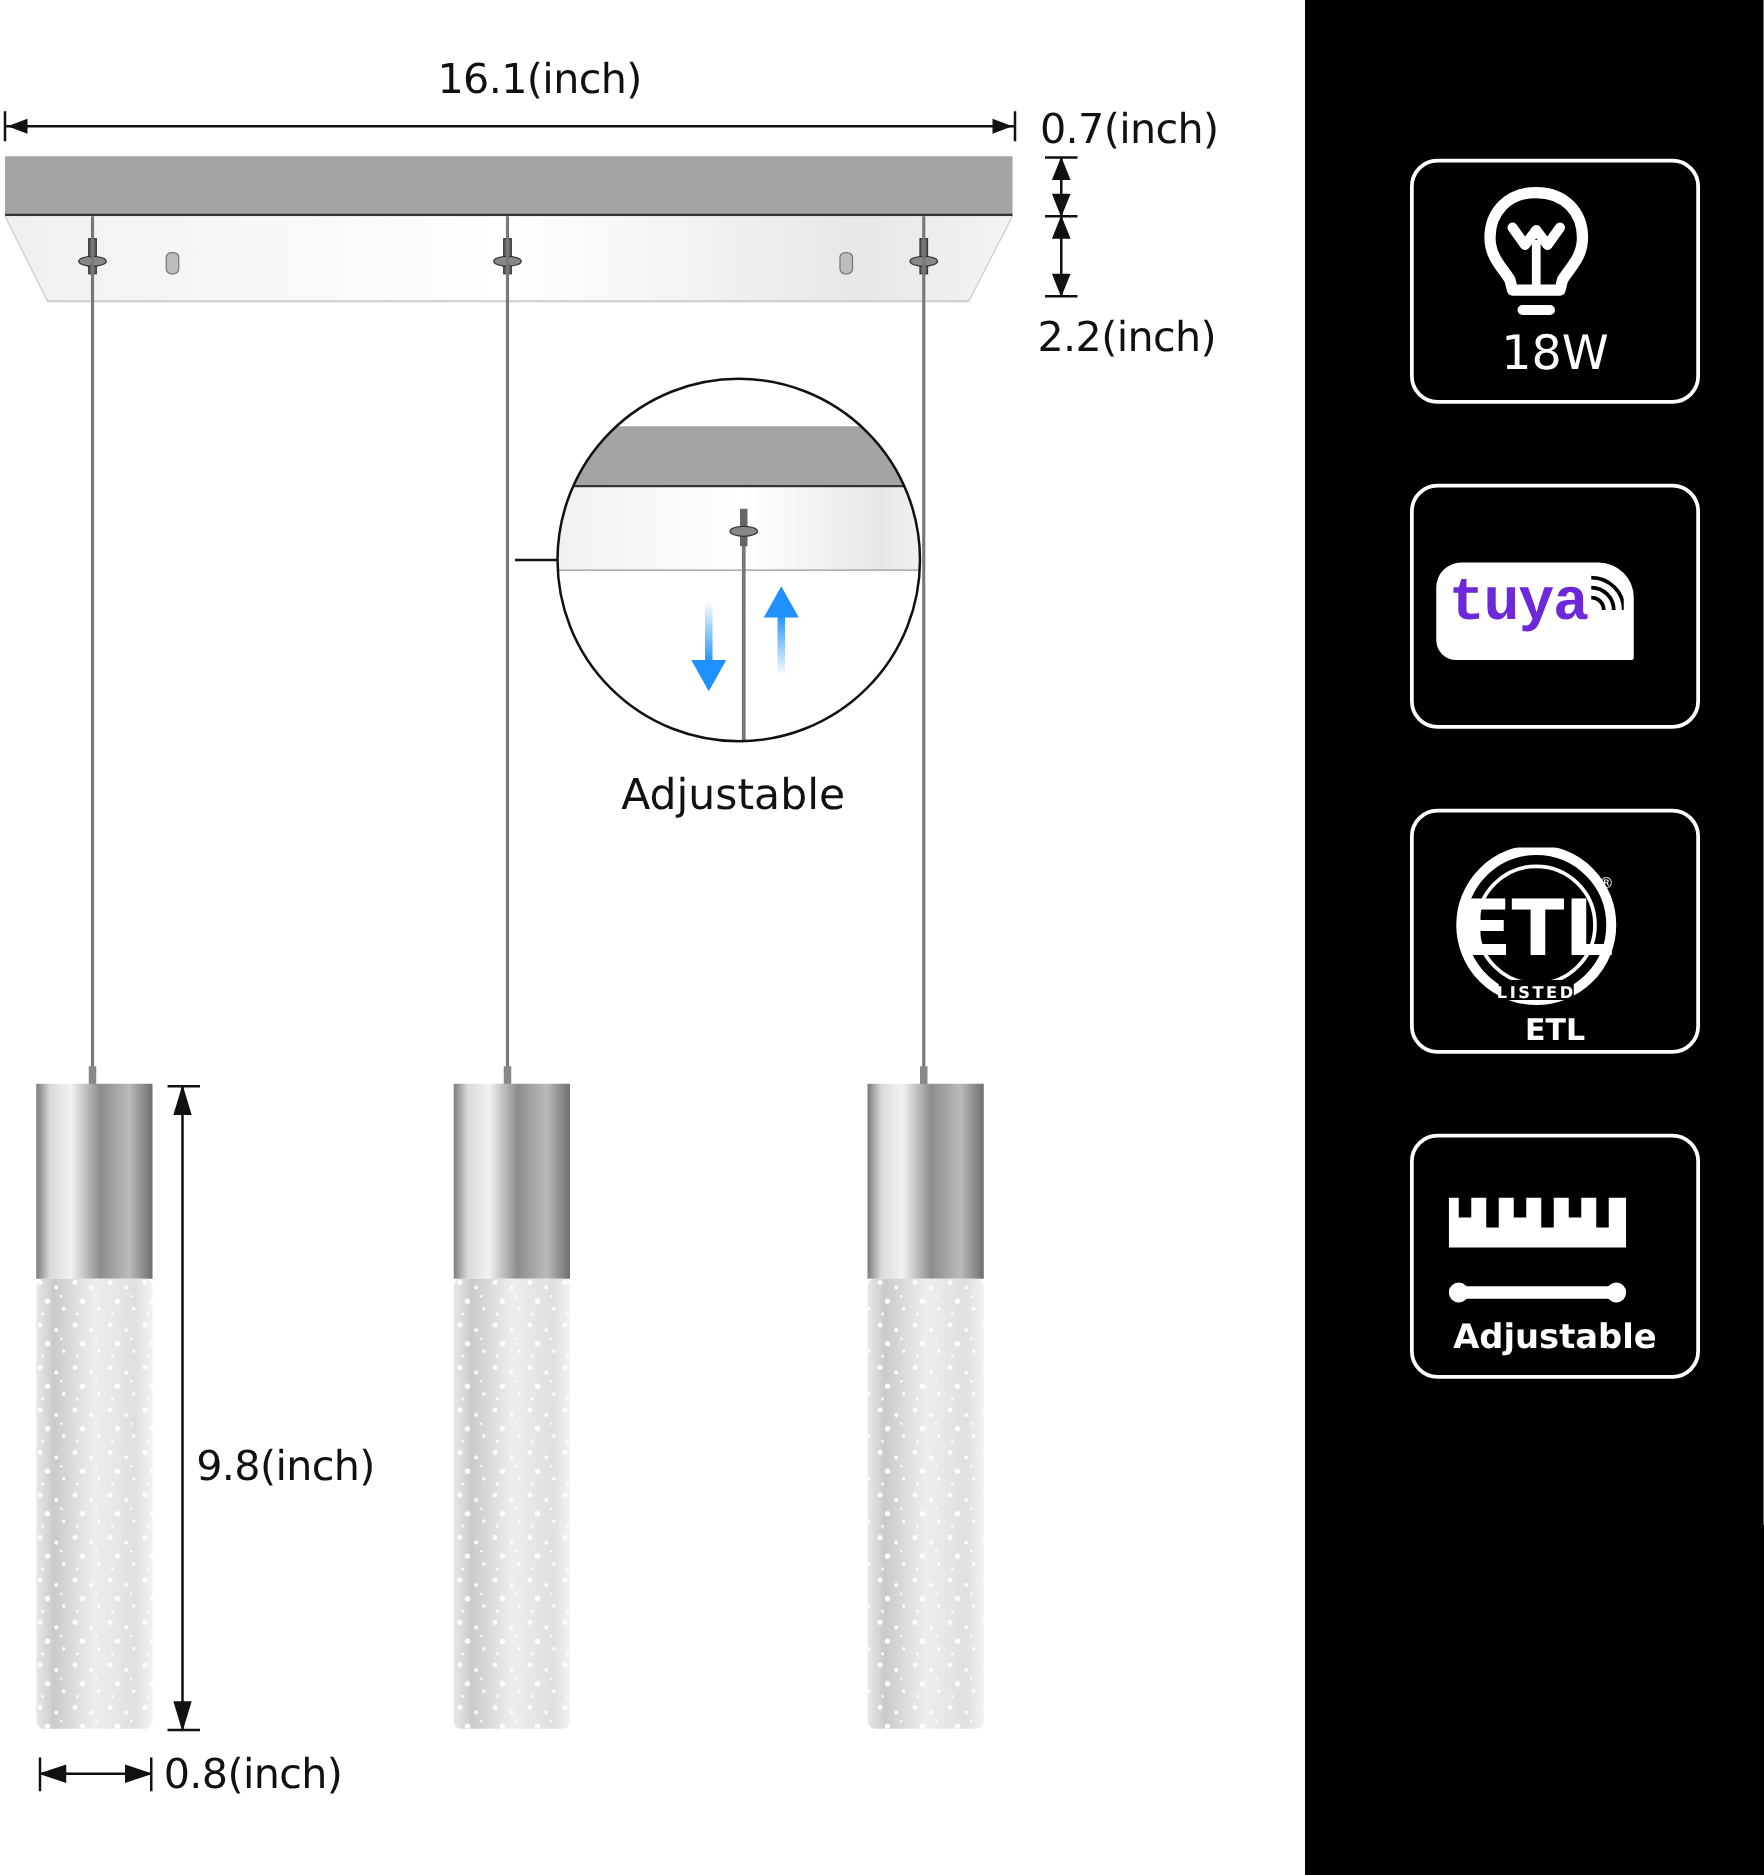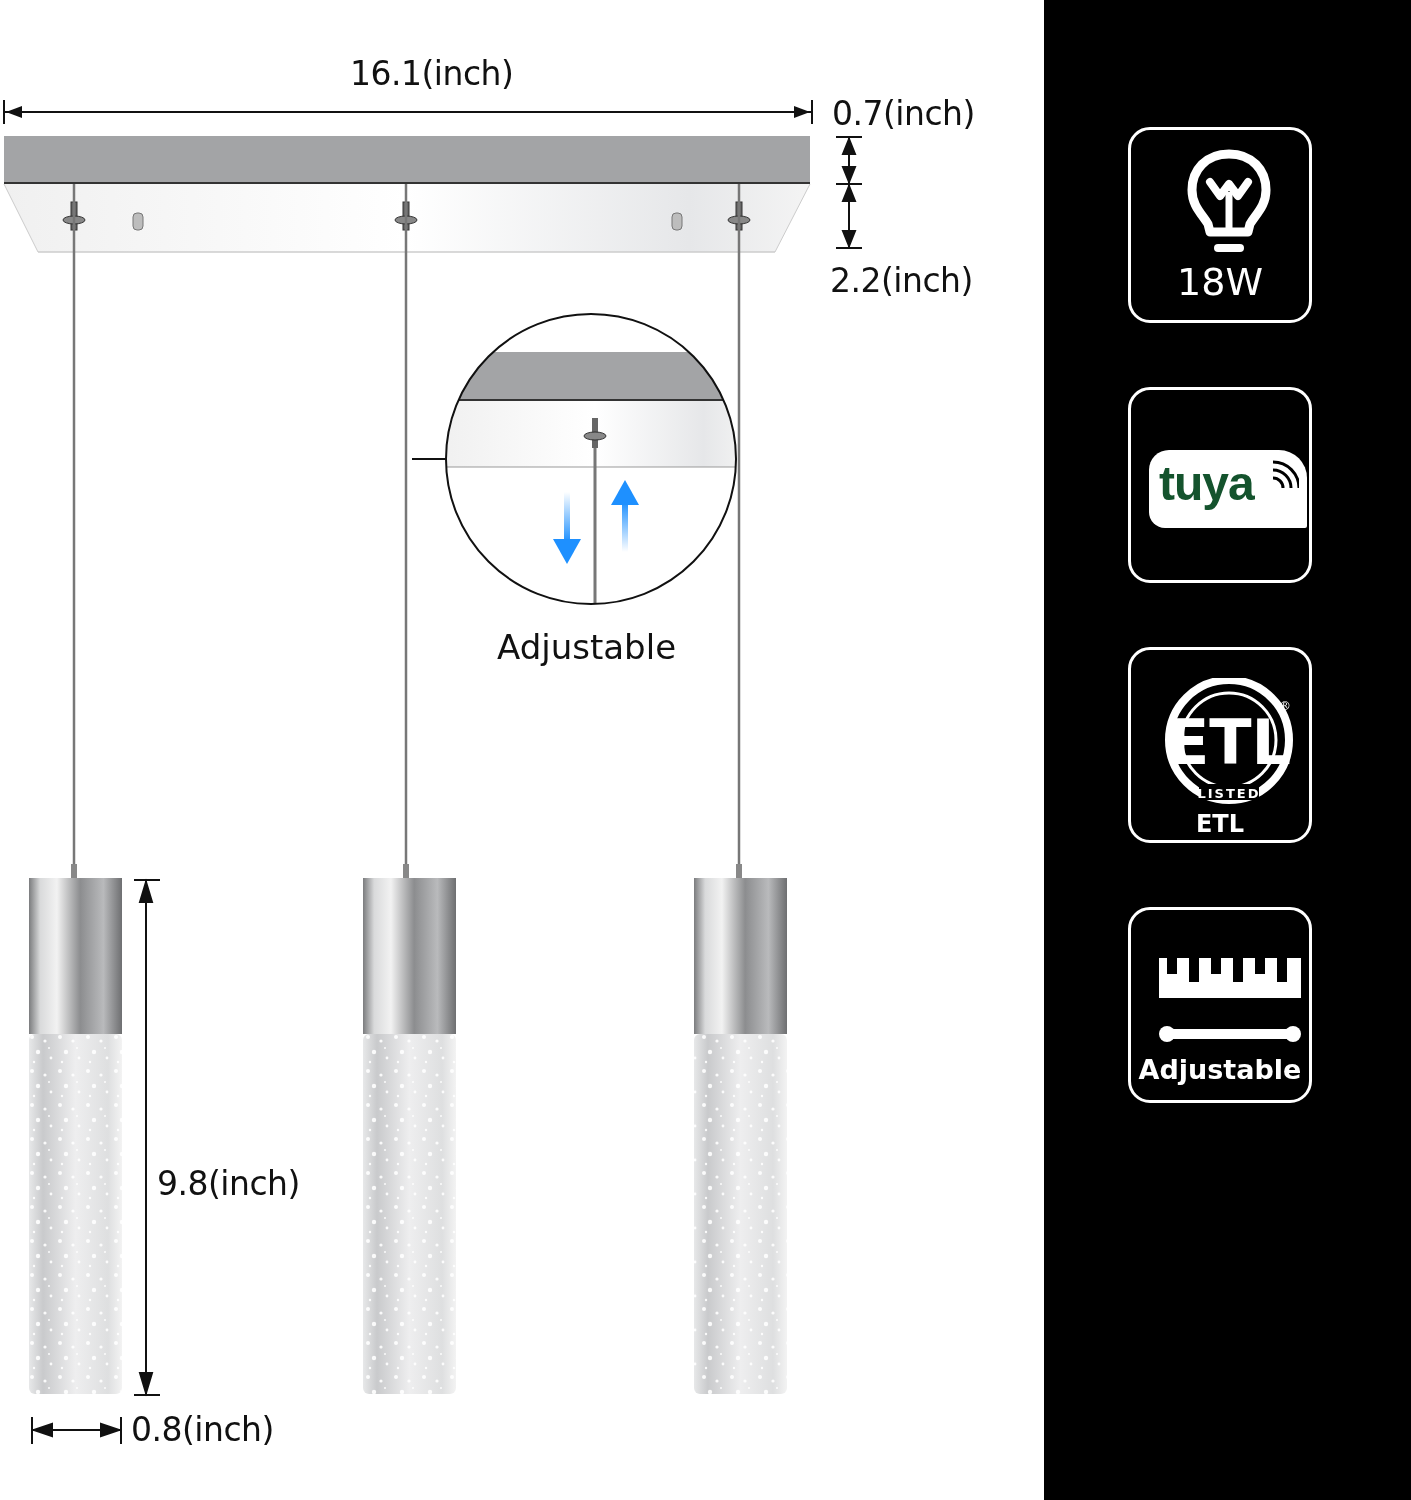--- a/index.html
+++ b/index.html
@@ -1,22 +1,22 @@
 <!DOCTYPE html>
 <html><head>
 <meta charset="utf-8">
 <style>
   html, body { margin:0; padding:0; }
   body { width:1411px; height:1500px; position:relative; background:#ffffff; overflow:hidden;
          font-family:"DejaVu Sans", sans-serif; }
   .abs { position:absolute; }
   .dim-label { position:absolute; font-size:33px; color:#111; white-space:nowrap; font-family:"DejaVu Sans", sans-serif; letter-spacing:-0.5px; }
-  #diagram { position:absolute; left:0; top:12px; width:1044px; height:1284px; }
+  #diagram { position:absolute; left:0; top:1px; width:1044px; height:1284px; }
   #panel { position:absolute; left:1044px; top:0; width:367px; height:1500px; background:#000; }
-  .badge { position:absolute; left:84px; width:184px; height:196px; border:3px solid #fff; border-radius:22px; box-sizing:border-box; }
+  .badge { position:absolute; left:84px; width:232px; height:196px; border:3px solid #fff; border-radius:22px; box-sizing:border-box; }
   .badge-text { position:absolute; left:0; right:0; text-align:center; color:#fff; font-family:"DejaVu Sans", sans-serif; font-weight:bold; }
   .adj-label { position:absolute; font-size:34px; color:#111; font-family:"DejaVu Sans", sans-serif; }
 </style>
 </head>
 <body>
 
 <div id="diagram">
   <svg class="abs" style="left:0;top:0" width="1044" height="1500" viewBox="0 0 1044 1500">
     <defs>
       <linearGradient id="cyl" x1="0" x2="1" y1="0" y2="0">
@@ -179,21 +179,21 @@
       <path d="M43 6 C20 6 6 22 6 42 C6 58 16 66 22 76 L24 84 L62 84 L64 76 C70 66 80 58 80 42 C80 22 66 6 43 6 Z" fill="none" stroke="#fff" stroke-width="9" stroke-linejoin="round"></path>
       <path d="M24 34 L34 48 L43 36 L52 48 L62 34" fill="none" stroke="#fff" stroke-width="8" stroke-linejoin="round" stroke-linecap="round"></path>
       <line x1="43" y1="44" x2="43" y2="80" stroke="#fff" stroke-width="7"></line>
       <rect x="28" y="96" width="30" height="8" rx="4" fill="#fff"></rect>
     </svg>
     <div class="badge-text" style="top:130px;font-size:38px;font-weight:normal">18W</div>
   </div>
 
   <div class="badge" style="top:387px">
     <div class="abs" style="left:18px;top:60px;width:158px;height:78px;background:#fff;border-radius:20px 28px 2px 16px">
-      <div style="position:absolute;left:10px;top:6px;font-size:48px;font-weight:bold;color:#14532d;letter-spacing:-1px;font-family:Liberation Sans, sans-serif">tuya</div>
+      <div style="position:absolute;left:10px;top:6px;font-size:48px;font-weight:bold;color:#6d28d9;letter-spacing:-1px;font-family:Liberation Mono, monospace">tuya</div>
       <svg style="position:absolute;left:120px;top:8px" width="30" height="30" viewBox="0 0 30 30">
         <path d="M4 20 A10 10 0 0 1 14 30" fill="none" stroke="#000" stroke-width="3"></path>
         <path d="M4 12 A18 18 0 0 1 22 30" fill="none" stroke="#000" stroke-width="3"></path>
         <path d="M4 4 A26 26 0 0 1 30 30" fill="none" stroke="#000" stroke-width="3"></path>
       </svg>
     </div>
   </div>
 
   <div class="badge" style="top:647px">
     <svg class="abs" style="left:30px;top:28px" width="136" height="126" viewBox="0 0 136 126">

